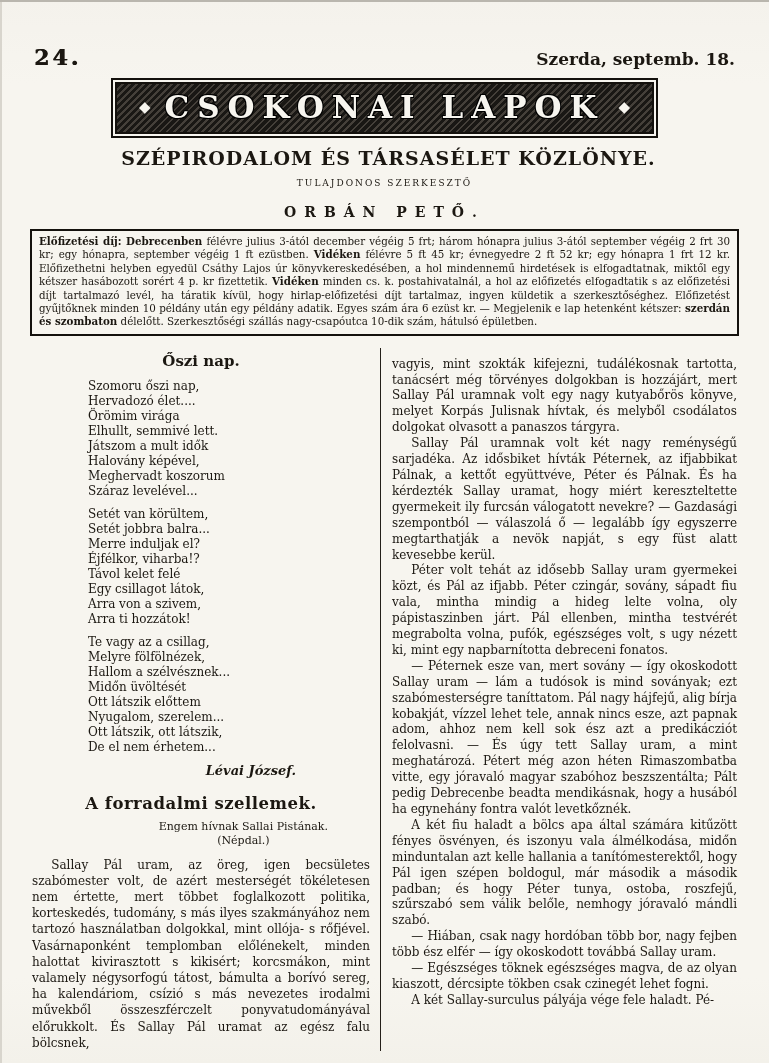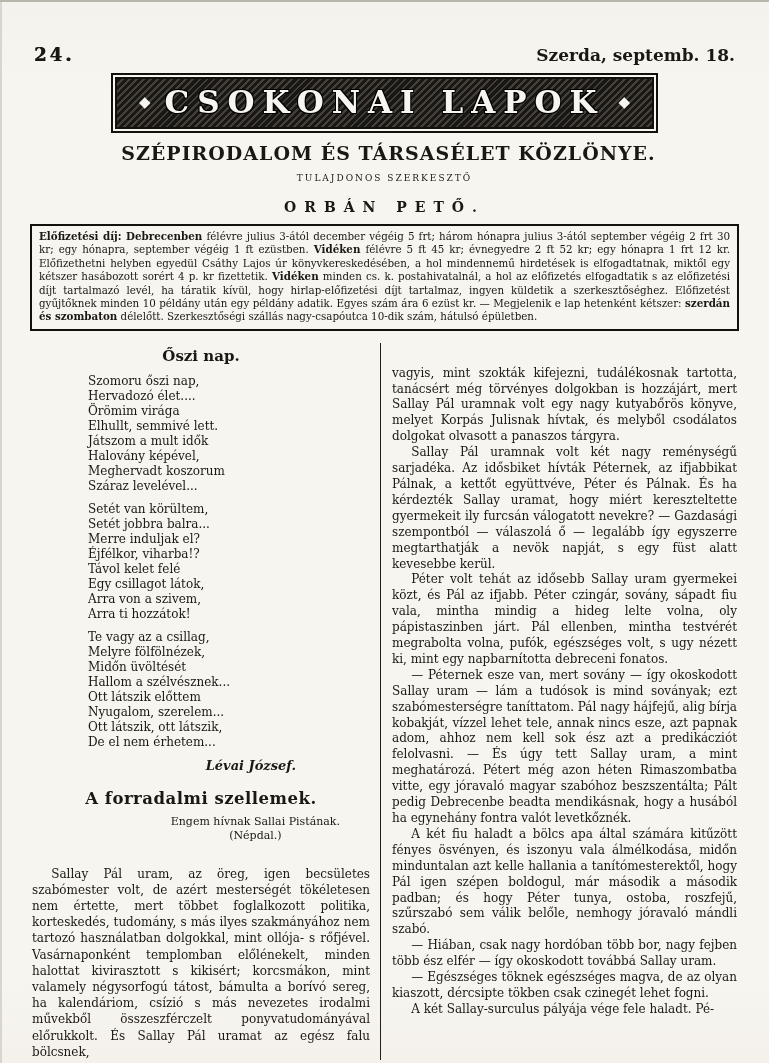--- a/index.html
+++ b/index.html
@@ -16,21 +16,21 @@
     background: linear-gradient(180deg, #f4f2ec 0%, #f7f5ef 8%, #f7f5ef 92%, #f3f1ea 100%);
     box-shadow: inset 0 2px 0 #b9b6ae, inset 2px 0 0 #d8d5cd;
   }
 
   
   .top-header {
     display: flex; align-items: baseline;
     padding: 44px 34px 0 34px;
   }
   .top-left { flex: 1; text-align: left; font-size: 17px; font-weight: bold; }
-  .issue-no { font-size: 18px; font-weight: bold; letter-spacing: 3px; text-shadow: 0.6px 0 0 #1b1711; }
+  .issue-no { font-size: 22px; font-weight: bold; letter-spacing: 3px; text-shadow: 0.6px 0 0 #1b1711; }
   .top-right { flex: 1; text-align: right; font-size: 17px; font-weight: bold; }
 
   
   .masthead-band {
     margin: 12px auto 0 auto;
     width: fit-content;
     padding: 5px 22px 7px 22px;
     background: repeating-linear-gradient(135deg, #191714 0 3px, #45403a 3px 5px);
     border: 2px solid #14110d;
     box-shadow: 0 0 0 2px #f7f5ef, 0 0 0 4px #14110d;
@@ -79,24 +79,24 @@
   .poem-title { text-align: center; font-weight: bold; font-size: 15px; margin: 4px 0 9px 0; }
   .stanza { margin: 0 0 8px 56px; }
   .poem-line { font-size: 12px; line-height: 15px; white-space: nowrap; }
   .poem-author {
     text-align: right; margin: 8px 74px 0 0;
     font-weight: bold; font-style: italic; font-size: 13px;
   }
 
   
   .article-title { text-align: center; font-weight: bold; font-size: 16.5px; letter-spacing: .5px; margin: 16px 0 0 0; }
-  .epigraph { width: fit-content; margin: 7px 30px 0 auto; font-size: 11px; line-height: 14px; }
+  .epigraph { width: fit-content; margin: 7px 42px 0 auto; font-size: 11px; line-height: 14px; }
   .epigraph-line2 { text-align: center; }
 
-  .body-paras { margin-top: 23px; }
+  .body-paras { margin-top: 9px; }
   .body-para {
     margin: 0; font-size: 12px; line-height: 16.2px;
     text-align: justify; text-indent: 1.6em;
   }
   .col-right .body-para { line-height: 15.9px; }
   .no-indent { text-indent: 0; }
 
   
   .page-number {
     position: absolute; left: 560px; top: 1094px; width: 120px;
@@ -146,22 +146,22 @@
             <div class="poem-line">Merre induljak el?</div>
             <div class="poem-line">Éjfélkor, viharba!?</div>
             <div class="poem-line">Távol kelet felé</div>
             <div class="poem-line">Egy csillagot látok,</div>
             <div class="poem-line">Arra von a szivem,</div>
             <div class="poem-line">Arra ti hozzátok!</div>
           </div>
           <div class="stanza">
             <div class="poem-line">Te vagy az a csillag,</div>
             <div class="poem-line">Melyre fölfölnézek,</div>
+            <div class="poem-line">Hallom a szélvésznek...</div>
             <div class="poem-line">Midőn üvöltését</div>
-            <div class="poem-line">Hallom a szélvésznek...</div>
             <div class="poem-line">Ott látszik előttem</div>
             <div class="poem-line">Nyugalom, szerelem...</div>
             <div class="poem-line">Ott látszik, ott látszik,</div>
             <div class="poem-line">De el nem érhetem...</div>
           </div>
         </div>
       <div class="poem-author">Lévai József.</div>
 
       <div class="article-title">A forradalmi szellemek.</div>
       <div class="epigraph">

